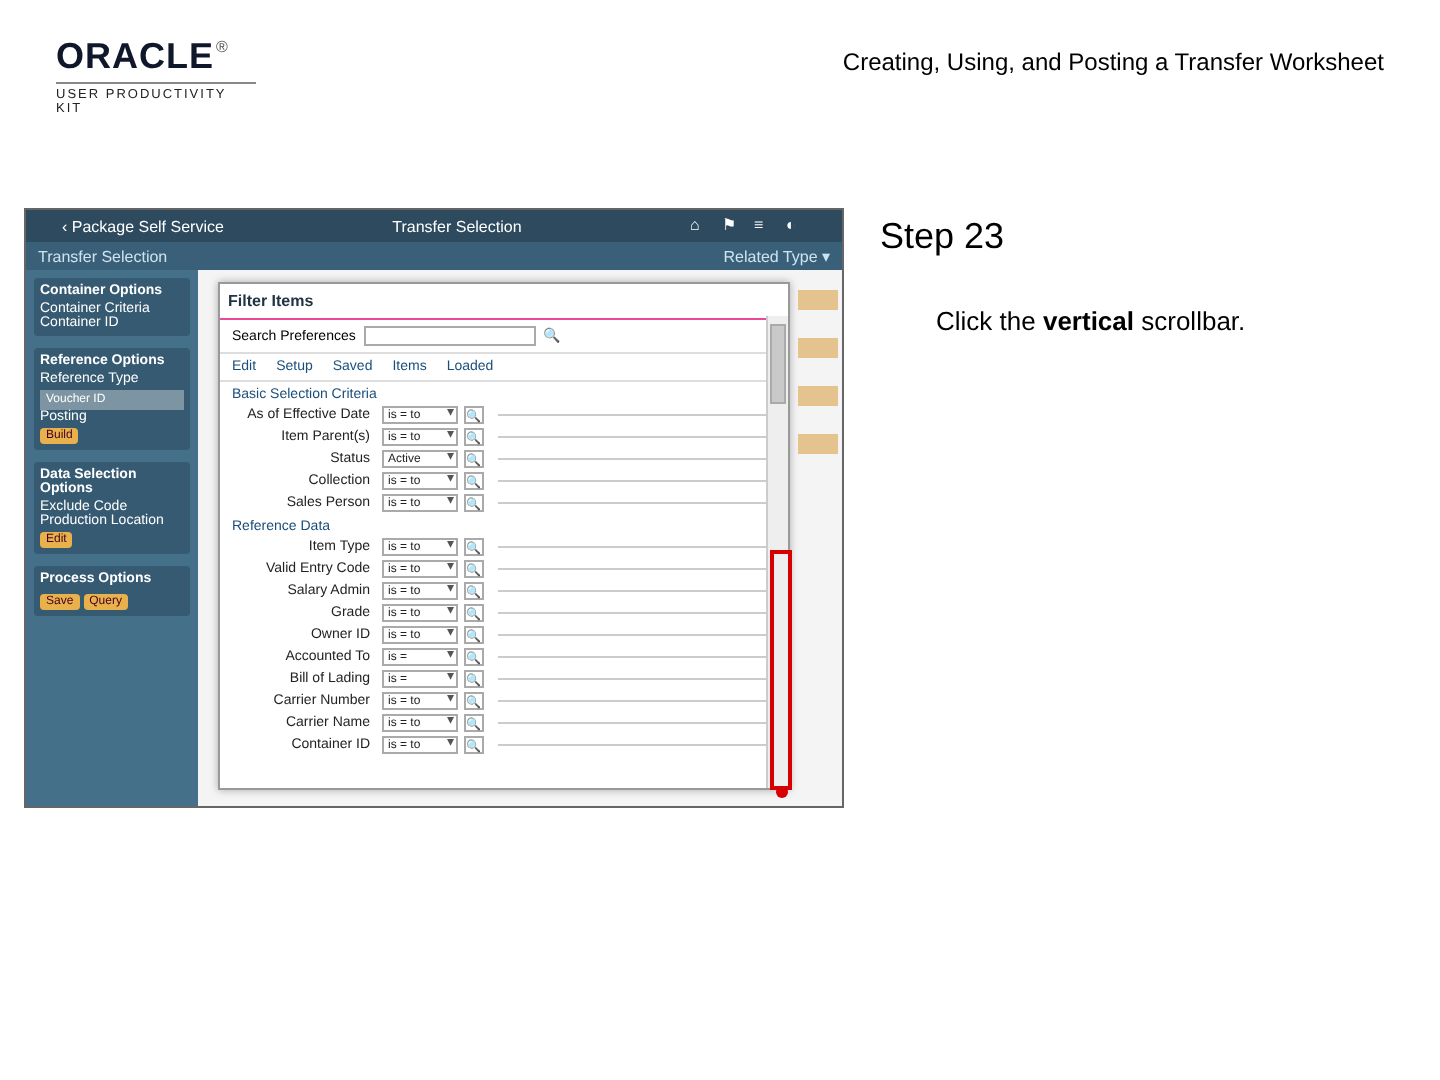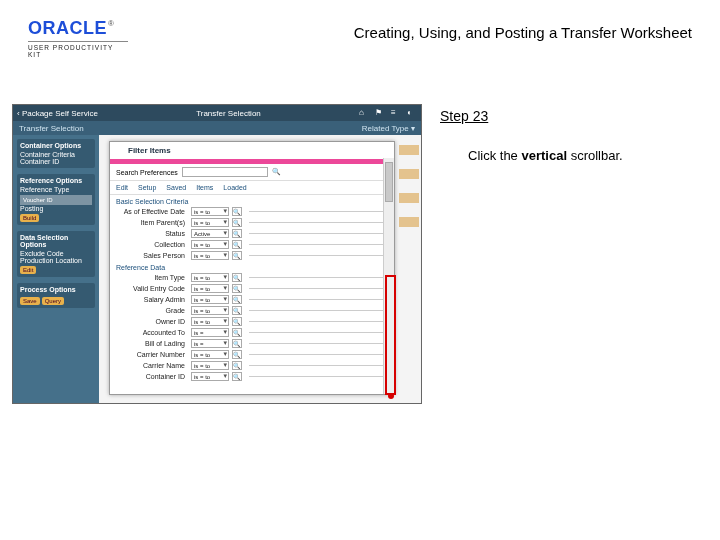--- a/index.html
+++ b/index.html
@@ -2,49 +2,49 @@
 <html><head>
 <meta charset="utf-8">
 <style>
   * { box-sizing: border-box; margin: 0; padding: 0; }
   html, body { width: 720px; height: 540px; background: #fff; font-family: Arial, Helvetica, sans-serif; }
   .page { width: 720px; height: 540px; position: relative; }
 
   
   .hdr { position: absolute; top: 18px; left: 0; right: 0; height: 36px; }
   .logo-wrap { position: absolute; left: 28px; top: 0; }
-  .oracle-word { font-family: Arial, sans-serif; font-weight: 700; color: #1d4ed8; font-size: 18px; letter-spacing: 0.5px; }
+  .oracle-word { font-family: Arial, sans-serif; font-weight: 700; color: #0f172a; font-size: 18px; letter-spacing: 0.5px; }
   .oracle-tm { font-size: 8px; color: #555; position: relative; top: -8px; left: 1px; }
   .oracle-sub { font-size: 6.5px; letter-spacing: 1px; color: #222; border-top: 1px solid #888; margin-top: 2px; padding-top: 2px; width: 100px; }
-  .doc-title { position: absolute; right: 28px; top: 6px; font-size: 15px; font-family: Arial, sans-serif; color: #000; }
+  .doc-title { position: absolute; right: 28px; top: 6px; font-size: 12px; font-family: Arial, sans-serif; color: #000; }
 
   
   .content { position: absolute; top: 104px; left: 0; right: 0; bottom: 0; }
   .left  { position: absolute; left: 12px; top: 0; width: 410px; height: 310px; }
   .right { position: absolute; left: 440px; top: 4px; width: 260px; }
-  .step-label { font-size: 14px; color: #000; margin-bottom: 24px; text-decoration: underline; }
+  .step-label { font-size: 18px; color: #000; margin-bottom: 24px; }
   .instr { font-size: 13px; color: #000; margin-left: 28px; }
   .instr b { font-weight: 700; }
 
   
   .shot { width: 410px; height: 300px; border: 1px solid #666; position: relative; overflow: hidden; background:#eee; }
-  .shot .topbar { height: 16px; background: #2d4a5e; color: #fff; font-size: 8px; display:flex; align-items:center; justify-content:space-between; padding:0 4px; }
+  .shot .topbar { height: 16px; background: #2d4a5e; color: #fff; font-size: 8px; display:flex; align-items:center; justify-content:space-between; padding:0 18px; }
   .shot .topbar .icons { display:flex; gap:6px; align-items:center; }
   .shot .topbar .icons span { width:10px; height:10px; display:inline-block; }
   .shot .secondbar { height: 14px; background: #3a6079; color:#cfe3ef; font-size:8px; display:flex; align-items:center; padding:0 6px; justify-content:space-between;}
   .shot .body { position:absolute; top:30px; bottom:0; left:0; right:0; display:flex; }
   .shot .side { width: 86px; background:#45708a; color:#fff; font-size:7px; padding:4px 4px; }
   .side .block { background:#355a71; margin-bottom:6px; padding:3px 3px; border-radius:2px; }
   .side .blk-title { font-weight:700; margin-bottom:2px; font-size:7px; }
   .side .pill { display:inline-block; background:#e8b14b; color:#402; font-size:6px; padding:1px 3px; border-radius:2px; margin-top:2px; }
   .side .strip { background:#7d94a3; color:#fff; font-size:6px; padding:2px 3px; margin-top:2px; }
 
   .shot .main { flex:1; background:#f4f4f4; position:relative; }
   .modal { position:absolute; left:10px; top:6px; right:26px; bottom:8px; background:#fff; border:1px solid #999; box-shadow:0 0 4px rgba(0,0,0,.3); }
-  .modal .m-title { font-size:8px; font-weight:700; color:#234; padding:4px 18px; border-bottom:5px solid #ec4899; }
+  .modal .m-title { font-size:8px; font-weight:700; color:#234; padding:4px 4px; border-bottom:1px solid #ec4899; }
   .modal .toprow { display:flex; align-items:center; gap:4px; padding:3px 6px; font-size:7px; border-bottom:1px solid #ddd; }
   .modal .toprow input.txt { width:86px; height:10px; font-size:7px; border:1px solid #aaa; }
   .modal .tabrow { display:flex; gap:10px; padding:3px 6px; font-size:7px; color:#1a4e7a; border-bottom:1px solid #ddd; }
   .modal .tabrow span { cursor:default; }
   .modal .sectitle { font-size:7px; color:#1a4e7a; padding:3px 6px 1px; }
   .modal .formrow { display:flex; align-items:center; gap:3px; padding:1px 6px; font-size:7px; color:#222; }
   .modal .formrow .lab { width:72px; text-align:right; padding-right:3px; }
   .modal .formrow .sel { width:38px; height:9px; border:1px solid #aaa; background:#fff; position:relative; font-size:6px; line-height:8px; padding-left:2px; }
   .modal .formrow .sel:after { content:"▾"; position:absolute; right:1px; top:-1px; font-size:7px; color:#555; }
   .modal .formrow .mini { width:10px; height:9px; border:1px solid #aaa; background:#fff; display:inline-flex; align-items:center; justify-content:center; font-size:6px; color:#555;}

